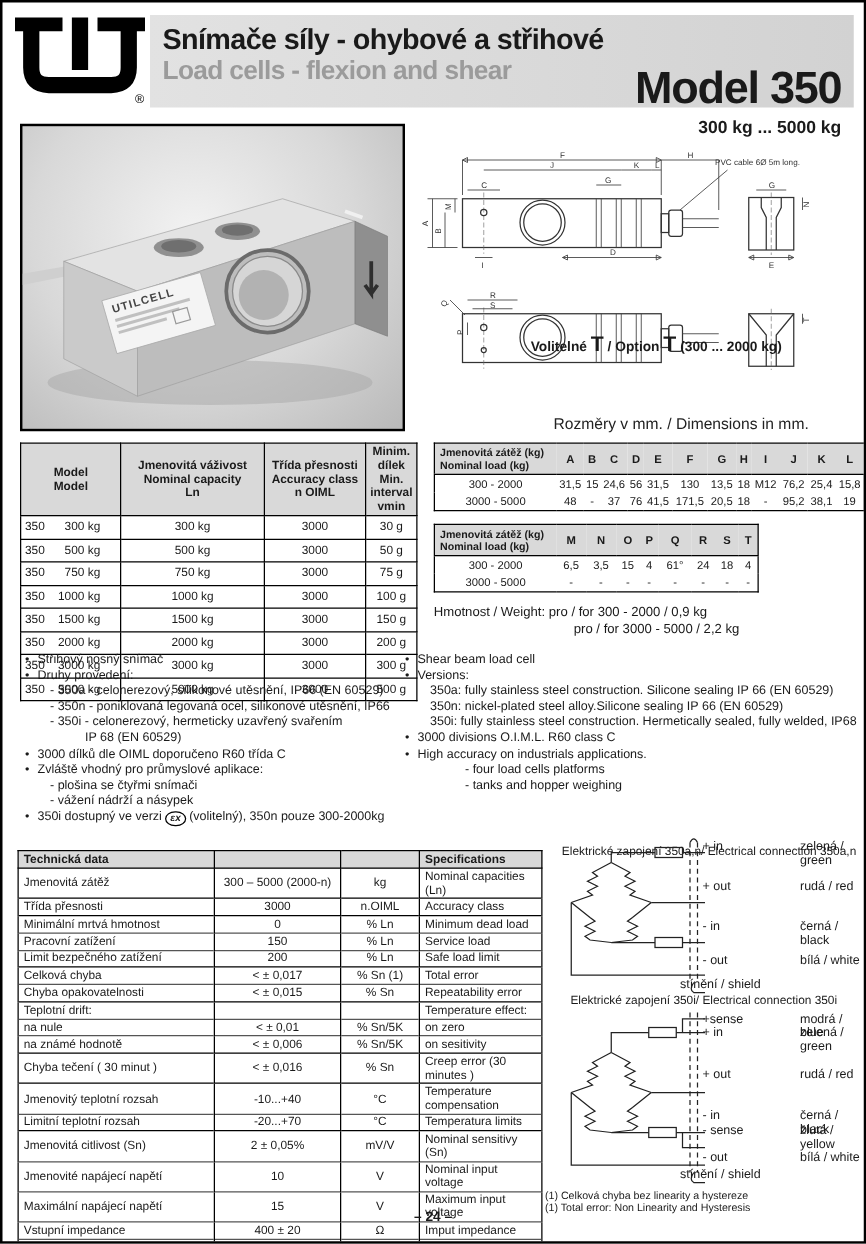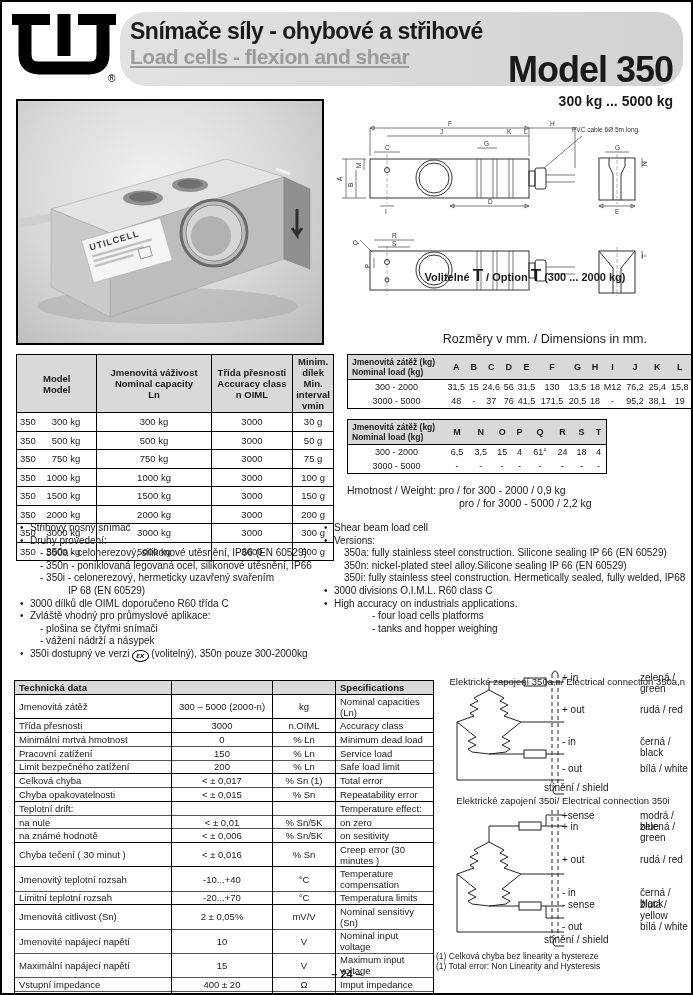--- a/index.html
+++ b/index.html
@@ -2,24 +2,24 @@
 <html><head>
 <meta charset="utf-8">
 <style>
   html,body{margin:0;padding:0;background:#777;}
   .page{position:relative;width:693px;height:995px;background:#fff;
         font-family:"Liberation Sans",sans-serif;color:#1a1a1a;
         box-sizing:border-box;border:2px solid #000;overflow:hidden;}
   
   .logo{position:absolute;left:10px;top:8px;width:108px;height:84px;}
   .hband{position:absolute;left:118px;top:10px;width:563px;height:74px;
-         background:linear-gradient(90deg,#e2e2e2,#d2d2d2);display:flex;justify-content:space-between;border-radius:26px;}
+         background:linear-gradient(90deg,#e2e2e2,#d2d2d2);display:flex;justify-content:space-between;}
   .htitles{padding:6px 0 0 10px;}
   .t-cs{font-size:23px;font-weight:bold;letter-spacing:-.5px;white-space:nowrap;}
-  .t-en{font-size:21px;font-weight:bold;color:#9b9b9b;letter-spacing:-.5px;white-space:nowrap;text-decoration:underline;}
+  .t-en{font-size:21px;font-weight:bold;color:#9b9b9b;letter-spacing:-.5px;white-space:nowrap;}
   .hmodel{padding:4px 10px 0 0;text-align:right;}
   .m-name{font-size:36px;font-weight:bold;letter-spacing:-1px;margin-top:33px;}
   .m-range{font-size:14px;font-weight:bold;margin-top:2px;}
   
   .photo{position:absolute;left:14px;top:97px;width:304px;height:242px;border:2px solid #000;
          background:radial-gradient(ellipse at 45% 35%,#f2f2f2 0%,#d8d8d8 55%,#b9b9b9 100%);}
   
   .drawing{position:absolute;left:328px;top:106px;width:362px;height:242px;}
   .draw-svg{position:absolute;left:0;top:0;}
   .optcap{position:absolute;left:55px;top:118px;width:280px;text-align:center;font-weight:bold;

